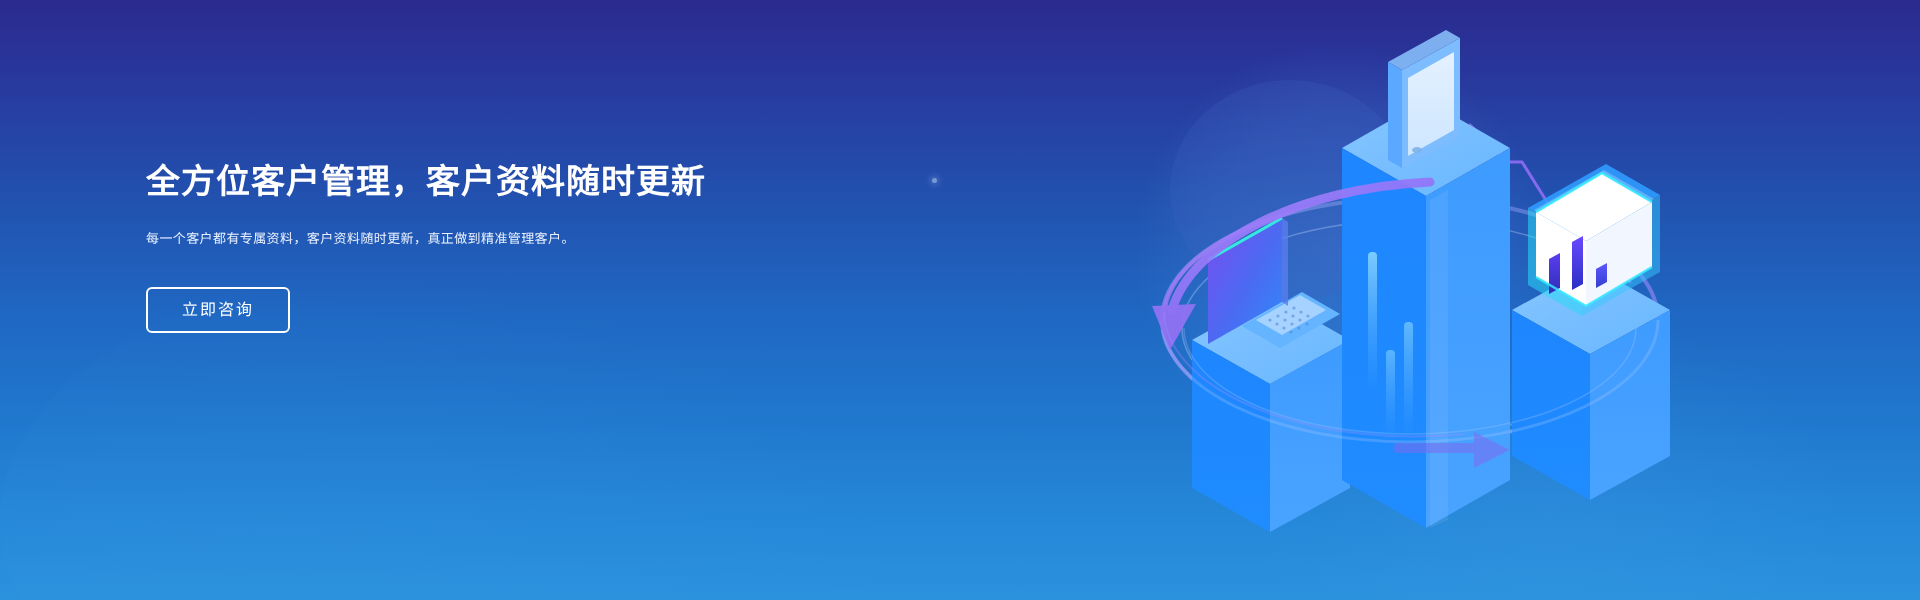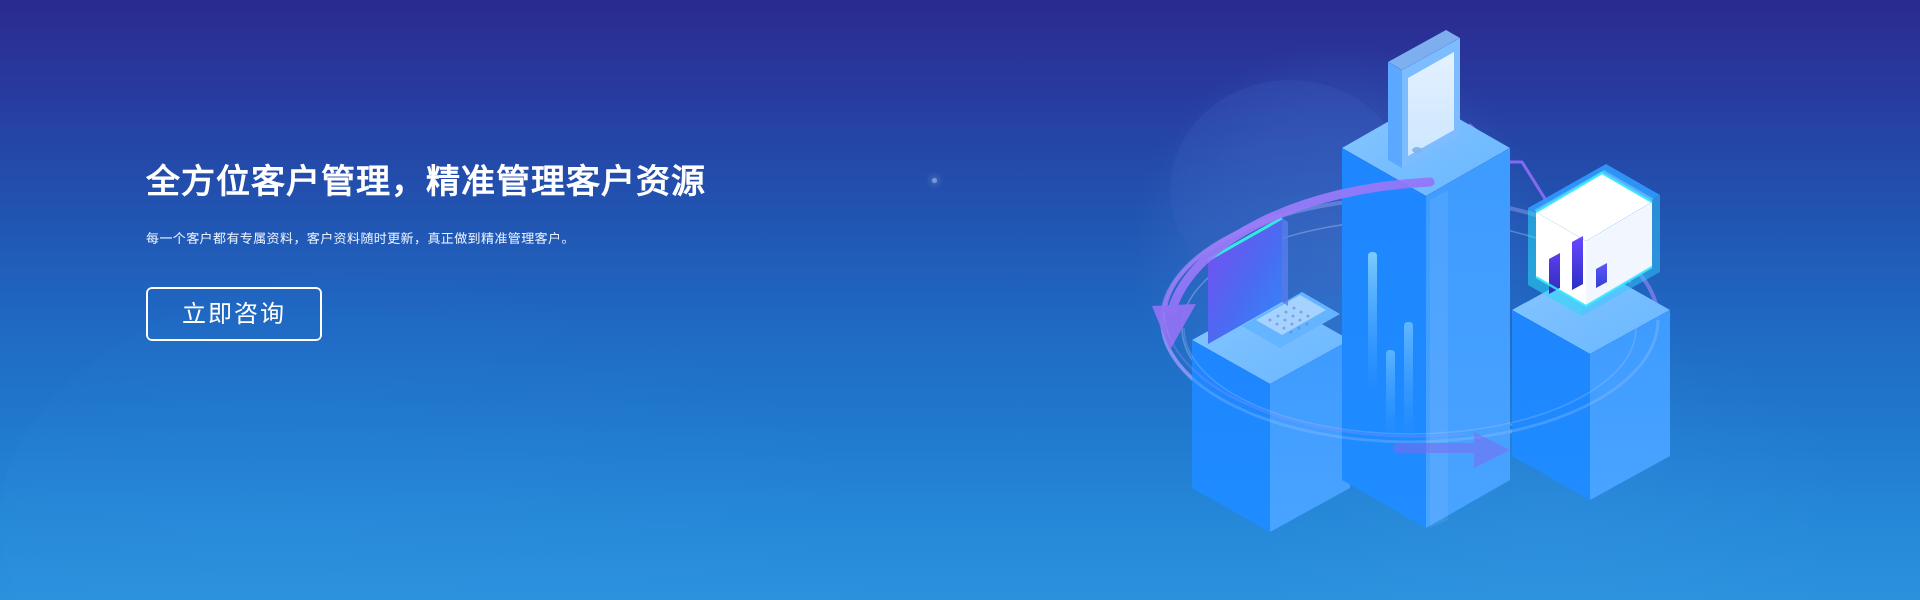--- a/index.html
+++ b/index.html
@@ -84,21 +84,21 @@
   }
 
   .cta {
     display: inline-block;
     margin-top: 38px;
     padding: 13px 34px;
     border: 2px solid #ffffff;
     border-radius: 6px;
     background: transparent;
     color: #ffffff;
-    font-size: 24px;
+    font-size: 16px;
     font-family: "Liberation Sans", "DejaVu Sans", sans-serif;
     letter-spacing: 2px;
     cursor: pointer;
     line-height: 1;
   }
 
   
   .illustration {
     position: absolute;
     left: 1130px;
@@ -112,21 +112,21 @@
 <body>
 
 <div id="banner">
 
   <div class="bg-glow glow-a"></div>
   <div class="bg-glow glow-b"></div>
   <div class="bg-glow glow-c"></div>
   <div class="sparkle"></div>
 
   <div class="copy">
-    <h1 class="headline">全方位客户管理，精准管理客户资源</h1>
+    <h1 class="headline">全方位客户管理，客户资料随时更新</h1>
     <p class="subline">每一个客户都有专属资料，客户资料随时更新，真正做到精准管理客户。</p>
     <button class="cta">立即咨询</button>
   </div>
 
   <div class="illustration">
     <svg width="560" height="580" viewBox="0 0 560 580" xmlns="http://www.w3.org/2000/svg">
       <defs>
         <linearGradient id="gFrontC" x1="0" y1="0" x2="0" y2="1">
           <stop offset="0%" stop-color="#1e86ff"></stop>
           <stop offset="100%" stop-color="#1f8cff"></stop>

